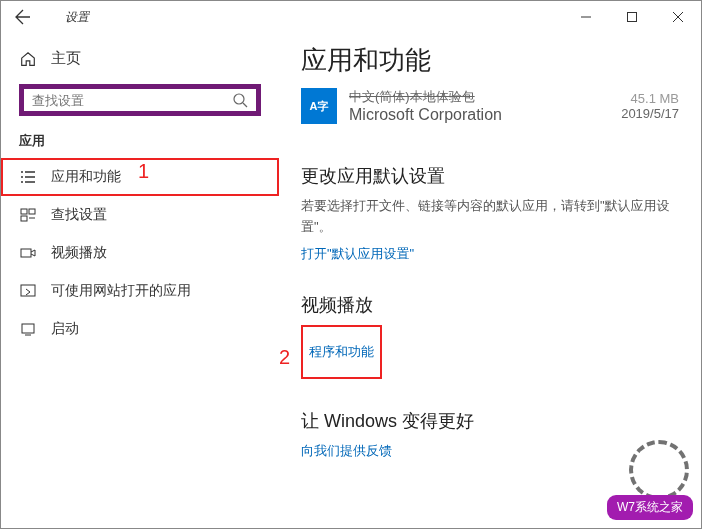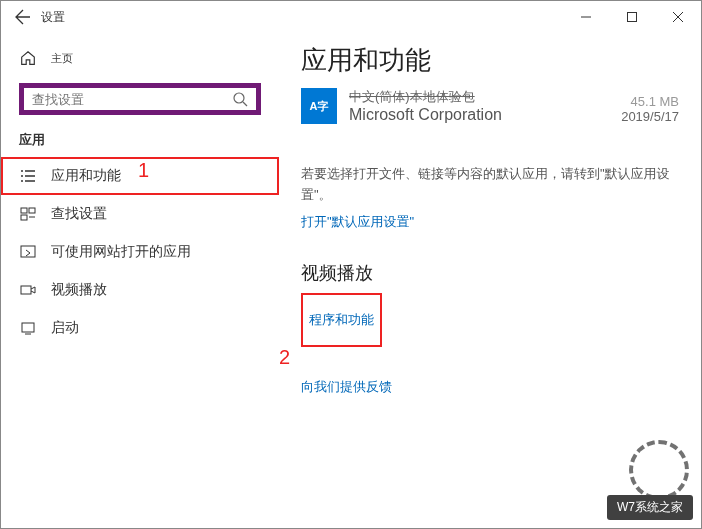--- a/index.html
+++ b/index.html
@@ -1,55 +1,55 @@
 <!DOCTYPE html>
 <html><head>
 <meta charset="utf-8">
 <style>
 * { margin: 0; padding: 0; box-sizing: border-box; font-family: "Microsoft YaHei", "Segoe UI", sans-serif; }
 body { background: #fff; width: 702px; height: 529px; position: relative; overflow: hidden; border: 1px solid #888; }
 .titlebar { height: 32px; display: flex; align-items: center; justify-content: space-between; padding-left: 8px; }
-.titlebar-left { display: flex; align-items: center; gap: 4px; }
+.titlebar-left { display: flex; align-items: center; gap: 28px; font-style: italic; }
 .back-btn { width: 28px; height: 28px; display: flex; align-items: center; justify-content: center; font-size: 16px; color: #333; cursor: pointer; }
 .title-text { font-size: 12px; color: #333; }
 .win-controls { display: flex; }
 .win-btn { width: 46px; height: 32px; display: flex; align-items: center; justify-content: center; font-size: 11px; color: #333; cursor: pointer; }
 .content-wrap { display: flex; height: calc(100% - 32px); }
 .sidebar { width: 278px; padding: 10px 0 0 0; }
 .home-row { display: flex; align-items: center; gap: 14px; padding: 6px 0 6px 18px; margin-bottom: 10px; color: #333; cursor: pointer; }
 .home-icon { width: 18px; height: 18px; }
-.home-label { font-size: 11px; }
+.home-label { font-size: 15px; }
 .searchbox { margin: 0 18px 16px 18px; border: 5px solid #701a75; height: 32px; display: flex; align-items: center; padding: 0 8px; }
 .searchbox input { border: none; outline: none; flex: 1; font-size: 13px; color: #666; background: transparent; }
 .search-icon { width: 16px; height: 16px; color: #666; }
 .section-header { font-size: 13px; color: #333; padding: 0 0 8px 18px; font-weight: 700; }
 .nav-item { display: flex; align-items: center; gap: 14px; padding: 10px 0 10px 18px; cursor: pointer; color: #333; position: relative; }
 .nav-item.highlighted { border: 2px solid #e22; padding: 8px 0 8px 16px; }
 .nav-icon { width: 18px; height: 18px; flex-shrink: 0; }
 .nav-label { font-size: 14px; }
 .annot-1 { position: absolute; left: 135px; top: 0; font-size: 20px; color: #e22; font-weight: 400; }
 .main { flex: 1; padding: 10px 22px 0 22px; overflow: hidden; position: relative; }
 .page-title { font-size: 26px; font-weight: 400; color: #222; margin-bottom: 10px; }
-.app-row { display: flex; align-items: flex-end; justify-content: space-between; margin-bottom: 40px; }
+.app-row { display: flex; align-items: center; justify-content: space-between; margin-bottom: 40px; }
 .app-left { display: flex; gap: 12px; align-items: flex-start; }
 .app-tile { width: 36px; height: 36px; background: #0078d4; display: flex; align-items: center; justify-content: center; color: #fff; font-size: 11px; font-weight: 600; }
 .app-meta { display: flex; flex-direction: column; }
 .app-name { font-size: 13px; color: #666; text-decoration: line-through; }
 .app-publisher { font-size: 16px; color: #555; }
 .app-right { text-align: right; }
 .app-size { font-size: 13px; color: #999; }
 .app-date { font-size: 13px; color: #666; }
 .section-title { font-size: 18px; color: #222; margin-bottom: 8px; font-weight: 400; }
 .section-desc { font-size: 13px; color: #555; line-height: 1.6; margin-bottom: 6px; }
 .link { font-size: 13px; color: #0067b8; cursor: pointer; display: inline-block; }
 .section-block { margin-bottom: 30px; }
 .link-boxed { border: 2px solid #e22; padding: 16px 6px; display: inline-block; }
 .annot-2 { position: absolute; left: 0px; top: 313px; font-size: 20px; color: #e22; }
 .watermark { position: absolute; right: 8px; bottom: 8px; width: 200px; height: 80px; pointer-events: none; }
-.watermark .ribbon { position: absolute; right: 0; bottom: 0; background: #404040; color: #fff; font-size: 12px; padding: 4px 10px; border-radius: 3px; }
+.watermark .ribbon { position: absolute; right: 0; bottom: 0; background: #a21caf; color: #fff; font-size: 12px; padding: 4px 10px; border-radius: 9px; }
 .watermark .seal { position: absolute; right: 4px; top: 0; width: 60px; height: 60px; border: 4px dashed #000; border-radius: 50%; opacity: .55; }
 svg { display: block; }
 </style>
 </head>
 <body>
 
 <div class="titlebar">
   <div class="titlebar-left">
     <div class="back-btn">
       <svg width="16" height="16" viewBox="0 0 16 16">
@@ -110,32 +110,32 @@
           <rect x="2" y="3" width="6" height="5" stroke="#333" fill="none"></rect>
           <rect x="10" y="3" width="6" height="5" stroke="#333" fill="none"></rect>
           <rect x="2" y="10" width="6" height="5" stroke="#333" fill="none"></rect>
           <path d="M10 12h6" stroke="#333"></path>
         </svg>
       <span class="nav-label">查找设置</span>
     </div>
 
     <div class="nav-item">
       <svg class="nav-icon" viewBox="0 0 18 18">
+          <rect x="2" y="5" width="10" height="8" stroke="#333" fill="none"></rect>
+          <path d="M12 8l4-2v6l-4-2" stroke="#333" fill="none"></path>
+        </svg>
+      <span class="nav-label">视频播放</span>
+    </div>
+
+    <div class="nav-item">
+      <svg class="nav-icon" viewBox="0 0 18 18">
           <rect x="2" y="3" width="14" height="11" stroke="#333" fill="none"></rect>
           <path d="M7 7l4 3-4 3" stroke="#333" fill="none"></path>
         </svg>
       <span class="nav-label">可使用网站打开的应用</span>
-    </div>
-
-    <div class="nav-item">
-      <svg class="nav-icon" viewBox="0 0 18 18">
-          <rect x="2" y="5" width="10" height="8" stroke="#333" fill="none"></rect>
-          <path d="M12 8l4-2v6l-4-2" stroke="#333" fill="none"></path>
-        </svg>
-      <span class="nav-label">视频播放</span>
     </div>
 
     <div class="nav-item">
       <svg class="nav-icon" viewBox="0 0 18 18">
           <rect x="3" y="4" width="12" height="9" stroke="#333" fill="none"></rect>
           <path d="M6 15h6" stroke="#333"></path>
         </svg>
       <span class="nav-label">启动</span>
     </div>
   </div>
@@ -151,31 +151,33 @@
           <span class="app-publisher">Microsoft Corporation</span>
         </div>
       </div>
       <div class="app-right">
         <div class="app-size">45.1 MB</div>
         <div class="app-date">2019/5/17</div>
       </div>
     </div>
 
     <div class="section-block">
+      <div class="section-title">更改应用默认设置</div>
       <div class="section-desc">若要选择打开文件、链接等内容的默认应用，请转到"默认应用设置"。</div>
       <span class="link">打开"默认应用设置"</span>
     </div>
 
     <div class="section-block">
       <div class="section-title">视频播放</div>
       <span class="link link-boxed">程序和功能</span>
     </div>
     <span class="annot-2">2</span>
 
     <div class="section-block">
+      <div class="section-title">让 Windows 变得更好</div>
       <span class="link">向我们提供反馈</span>
     </div>
 
     <div class="watermark">
       <div class="seal"></div>
       <div class="ribbon">W7系统之家</div>
     </div>
   </div>
 </div>
 

